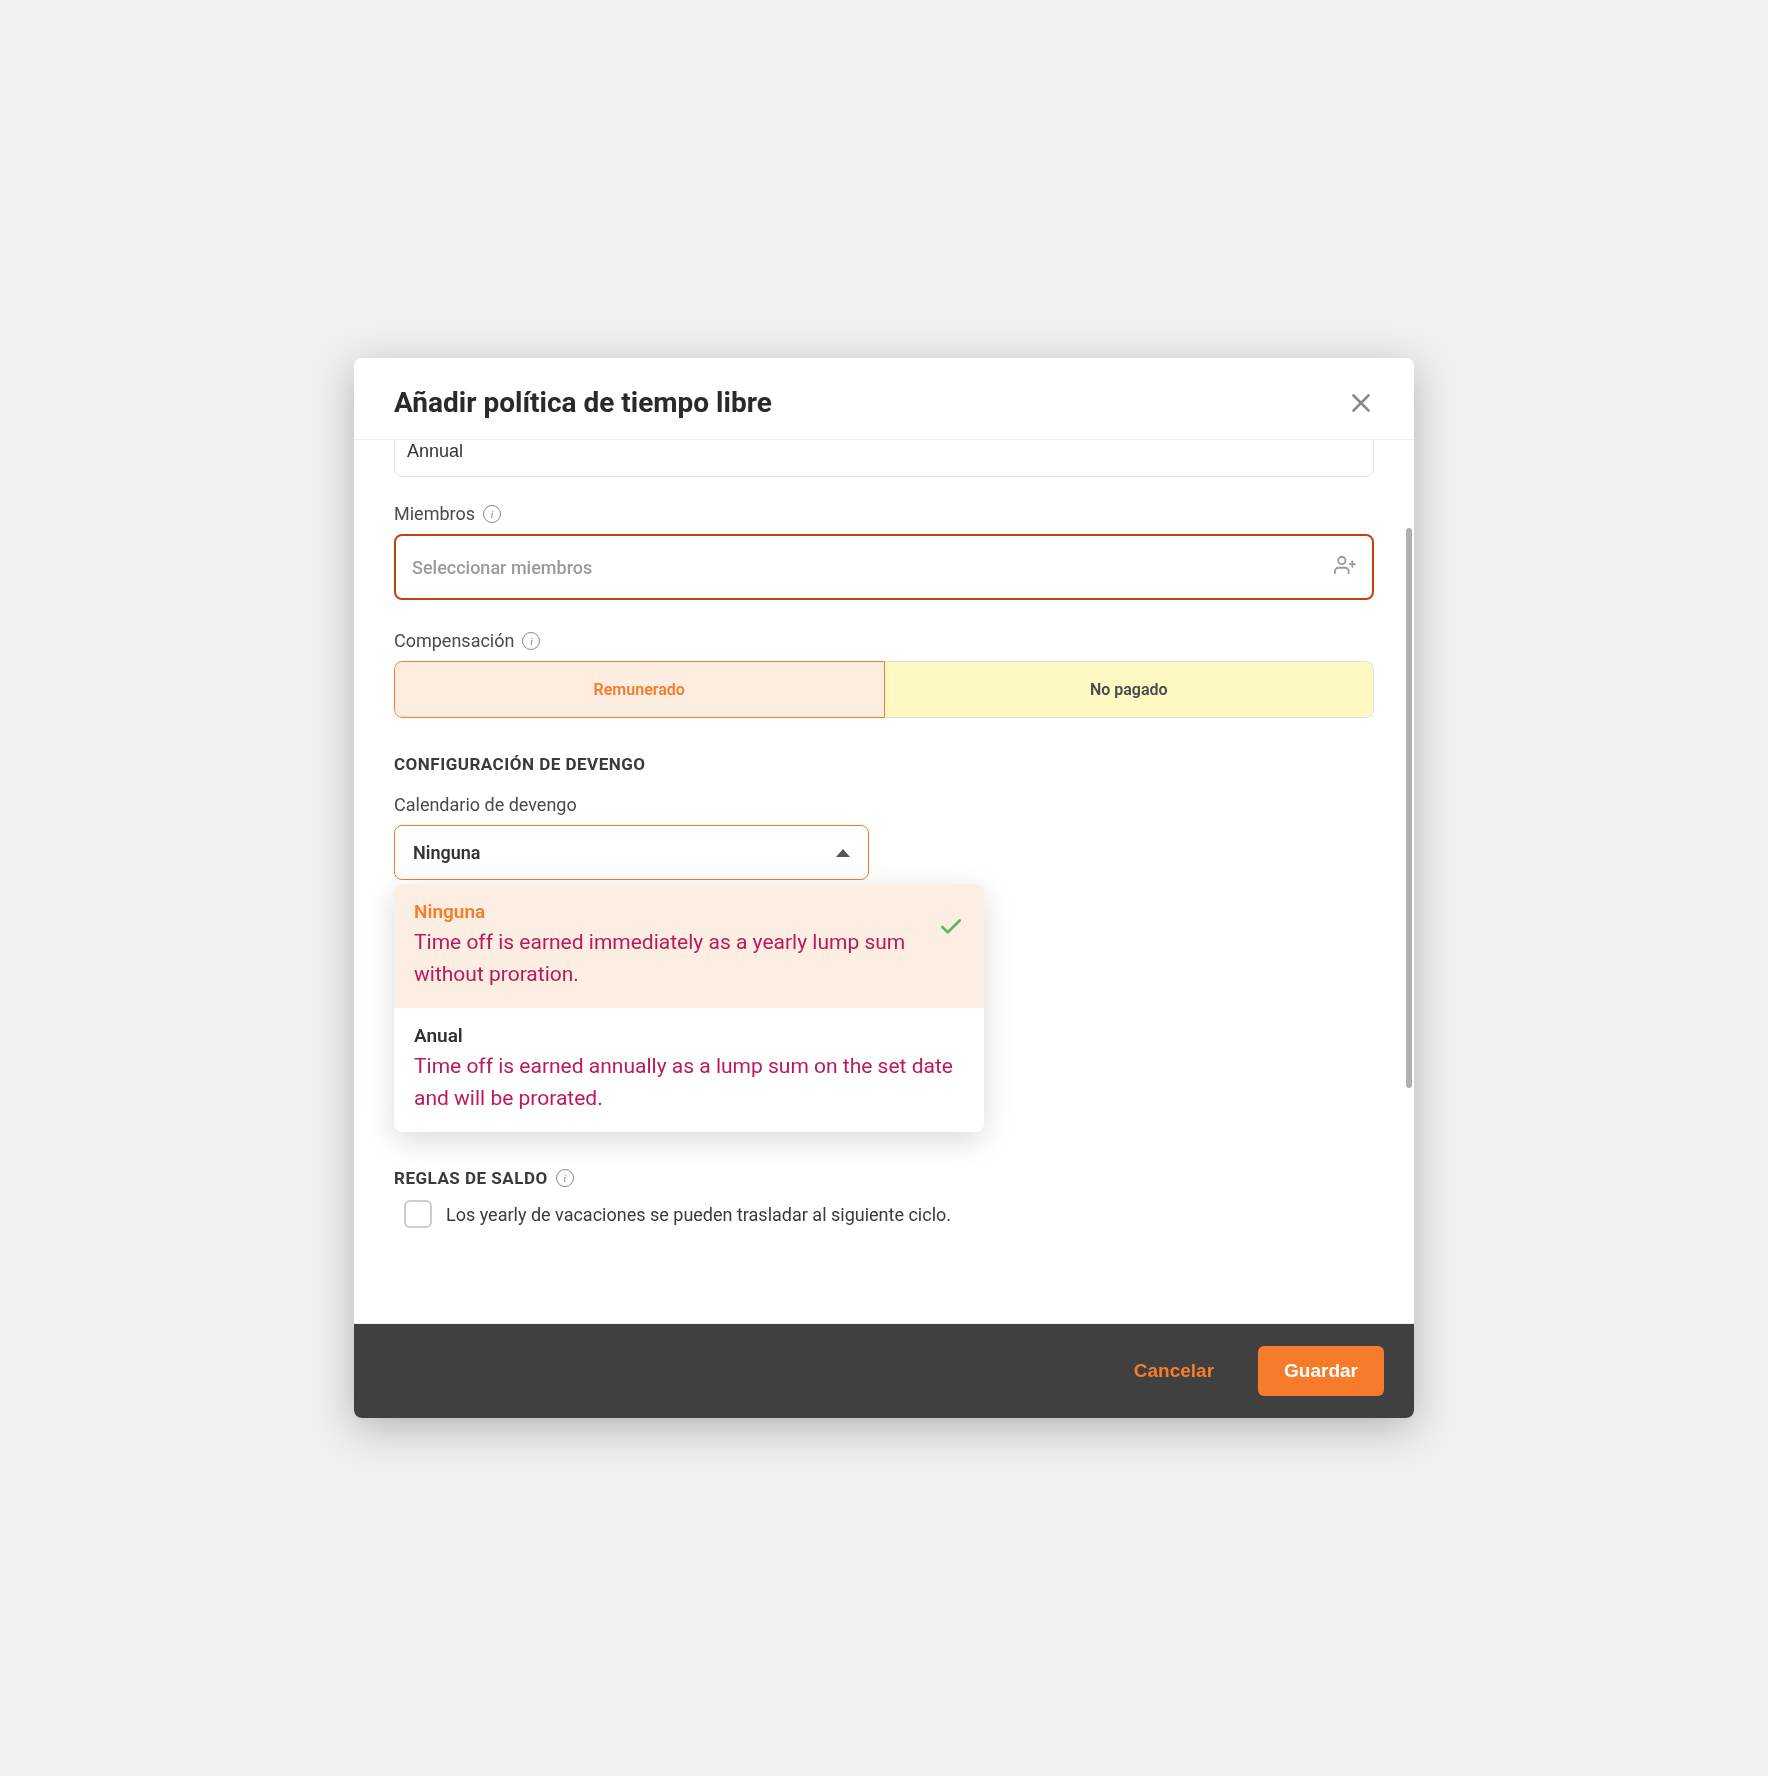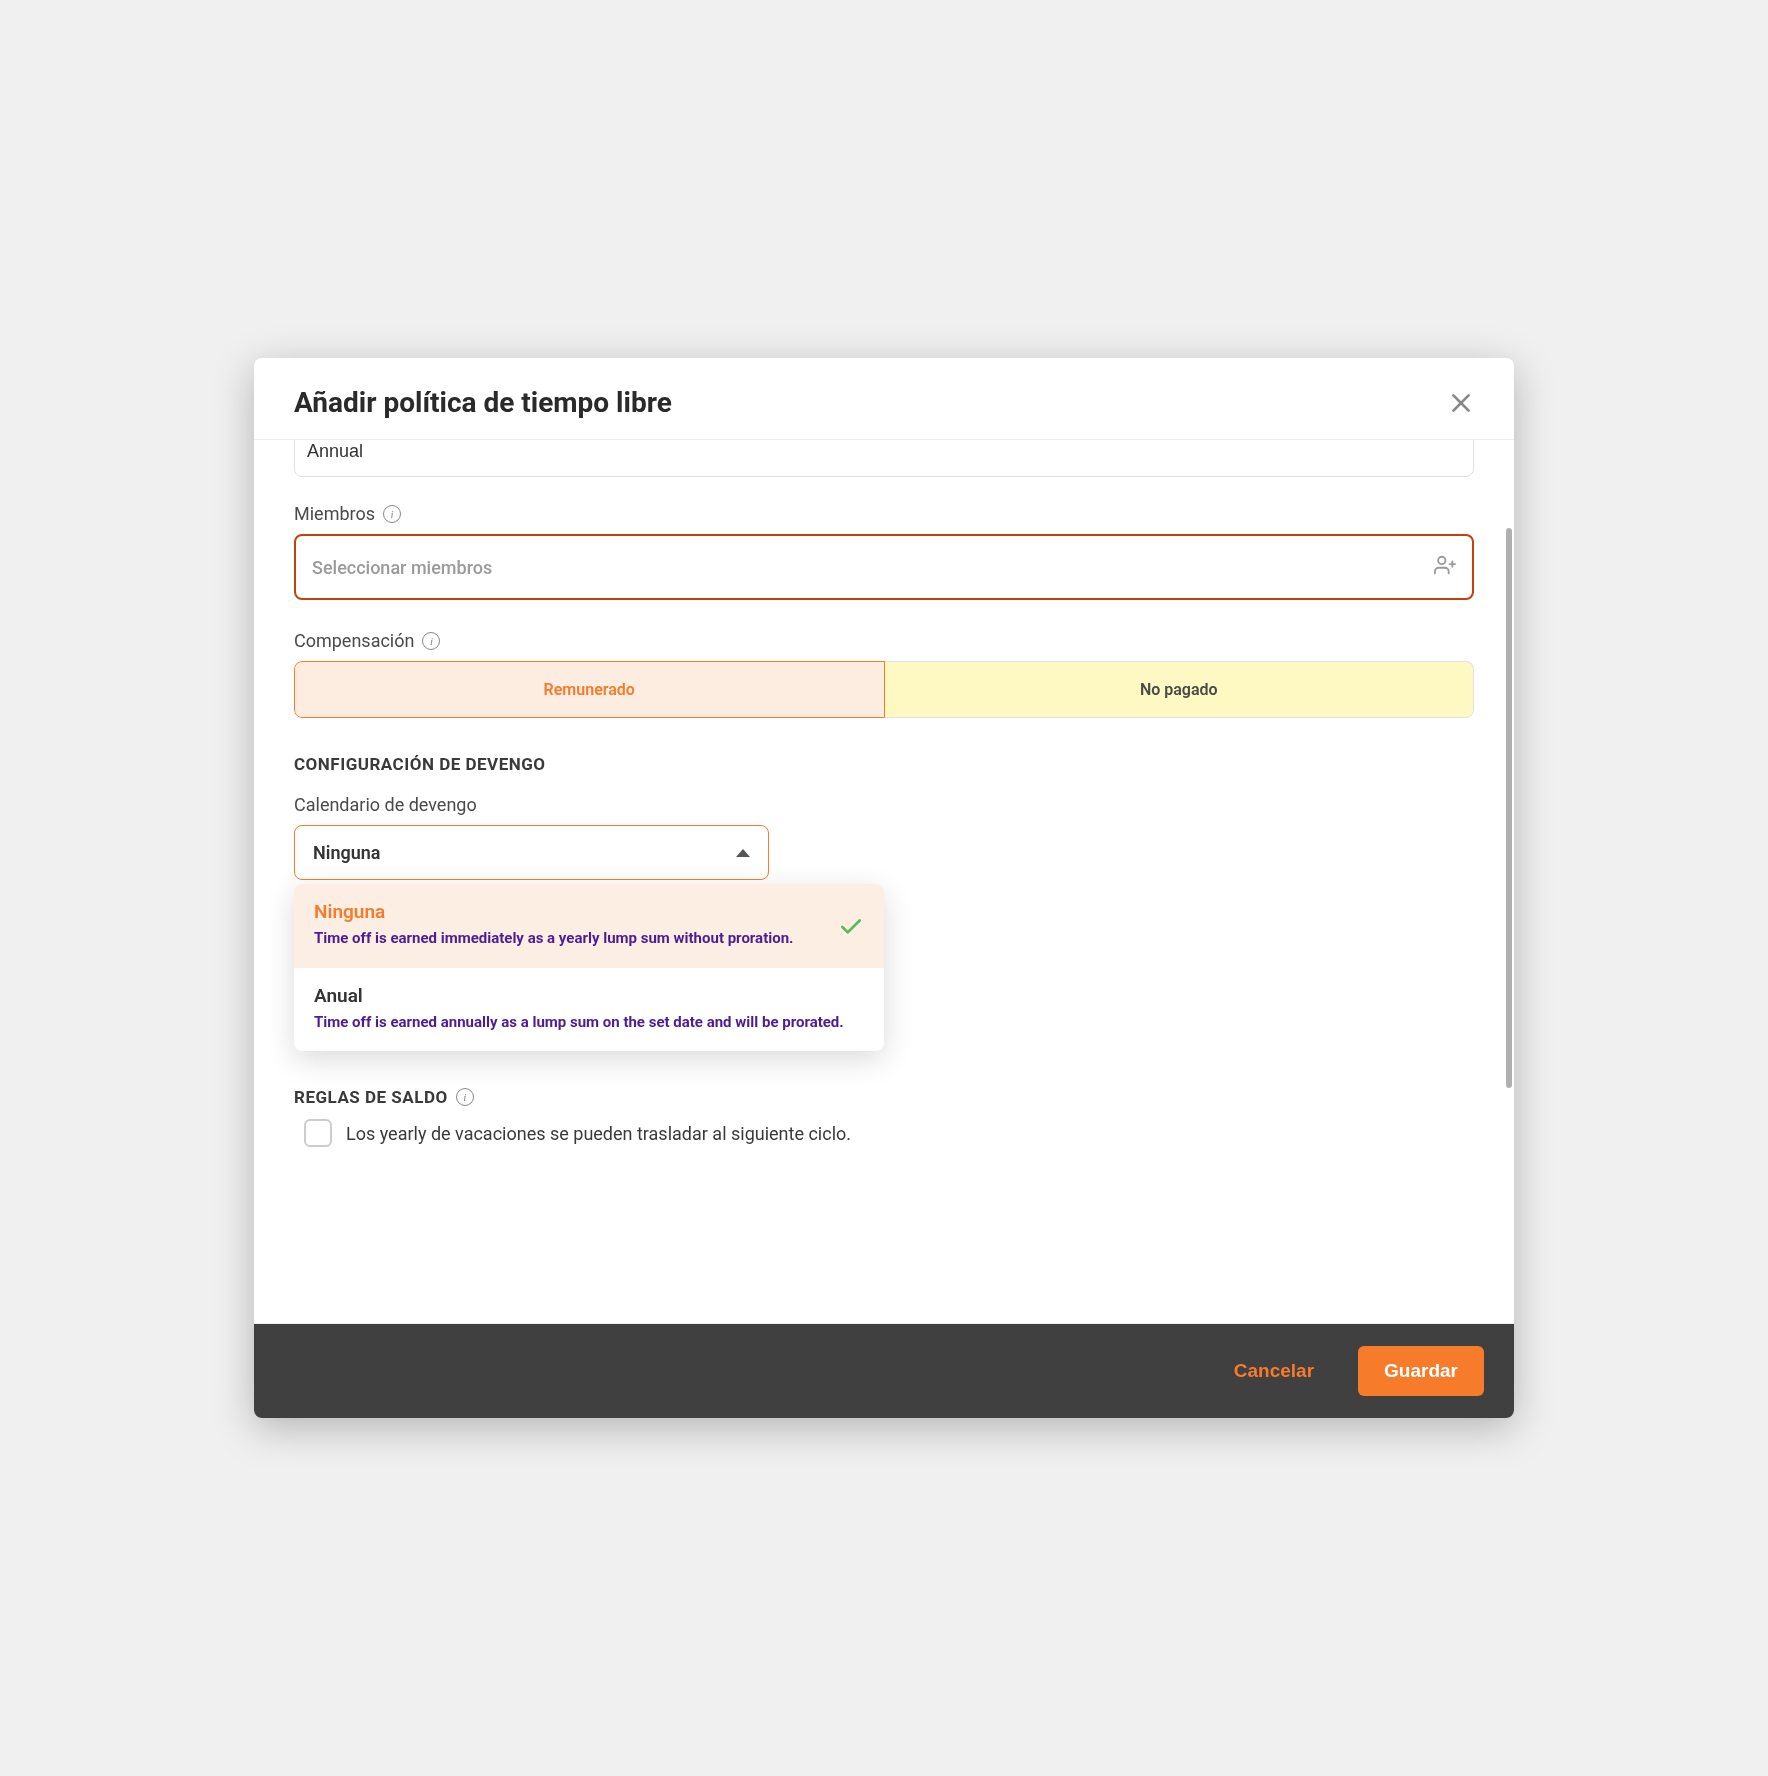--- a/index.html
+++ b/index.html
@@ -7,21 +7,21 @@
     font-family: -apple-system, BlinkMacSystemFont, "Segoe UI", Roboto, sans-serif;
     background: #f0f0f0;
     display: flex;
     align-items: center;
     justify-content: center;
     min-height: 100vh;
     padding: 20px;
   }
   .modal {
     background: #fff;
-    width: 1260px;
+    width: 1060px;
     border-radius: 8px;
     box-shadow: 0 10px 40px rgba(0,0,0,0.25);
     overflow: hidden;
     position: relative;
     display: flex;
     flex-direction: column;
     height: 1060px;
   }
   .modal-header {
     display: flex;
@@ -194,24 +194,23 @@
   }
   .dd-option.selected { background: #fceee2; }
   .dd-option .opt-title {
     font-size: 19px;
     font-weight: 600;
     color: #333;
     margin-bottom: 4px;
   }
   .dd-option.selected .opt-title { color: #f67c2b; }
   .dd-option .opt-desc {
-    font-size: 15px;
-    color: #4c1d95;
+    font-size: 21px;
+    color: #be185d;
     line-height: 1.5;
-    font-weight: bold;
   }
   .check { color: #5bb85b; margin-top: 14px; flex-shrink:0; }
 
   .rules-section { margin-top: 36px; }
   .checkbox-row {
     display: flex;
     align-items: center;
     gap: 14px;
     margin-top: 12px;
     padding-left: 10px;

